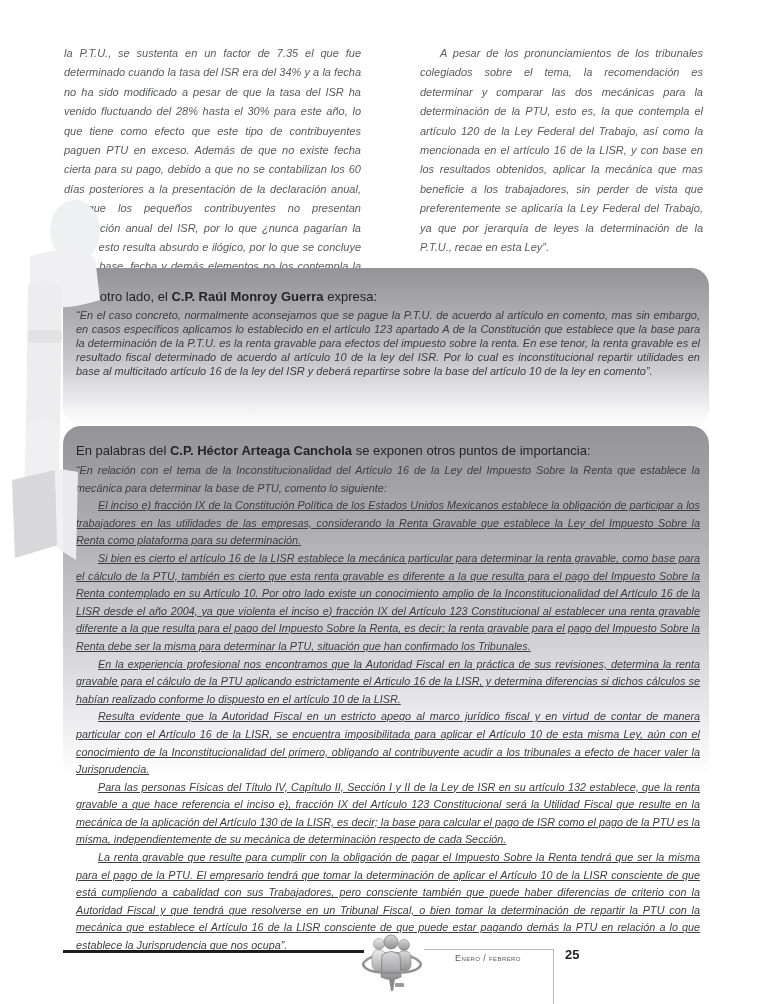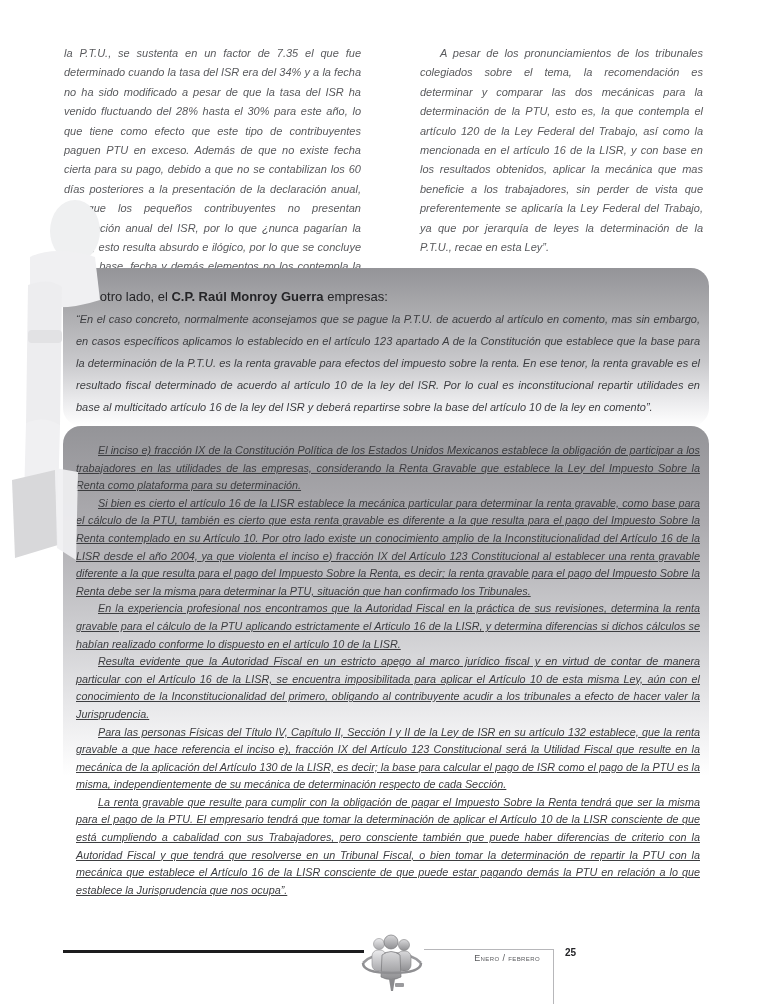--- a/index.html
+++ b/index.html
@@ -17,35 +17,35 @@
   
   .quote-box{position:absolute;left:63px;width:646px;box-sizing:border-box;
              border-radius:18px;}
   .box1{top:268px;height:158px;padding:20px 9px 0 13px;
         background:linear-gradient(180deg,#949498 0%,#a9a9ac 25%,#c9c9cc 60%,#ececee 85%,#ffffff 100%);}
   .box2{top:426px;height:514px;padding:16px 9px 0 13px;
         background:linear-gradient(180deg,#949498 0%,#abaaae 18%,#cbcbce 38%,#e9e9eb 55%,#ffffff 68%);}
   .quote-box h3{margin:0 0 3px 0;font-size:13px;font-weight:normal;color:#242427;line-height:17px;}
   .quote-box h3 strong{font-weight:bold;}
   .quote-box p{margin:0;font-style:italic;text-align:justify;color:#3c3d40;}
-  .box1 p{font-size:11px;line-height:22px;}
+  .box1 p{font-size:11px;line-height:14px;}
   .box2 p{font-size:10.8px;line-height:17.6px;}
   .box2 p.indent{text-indent:22px;text-decoration:underline;}
 
   
   .watermark{position:absolute;left:0;top:195px;z-index:3;pointer-events:none;}
 
   
   .black-line{position:absolute;left:63px;top:950px;width:301px;height:3px;background:#1c1c1e;}
   .gray-hline{position:absolute;left:424px;top:949px;width:129px;height:1px;background:#b7b7ba;}
   .gray-vline{position:absolute;left:553px;top:949px;width:1px;height:55px;background:#b7b7ba;}
   .logo{position:absolute;left:359px;top:933px;}
-  .issue{position:absolute;left:455px;top:953px;width:85px;text-align:right;
+  .issue{position:absolute;left:455px;top:953px;width:85px;text-align:left;
          font-variant:small-caps;font-size:9px;letter-spacing:.4px;color:#5a5b5e;}
-  .pagenum{position:absolute;left:565px;top:947px;font-size:10px;font-weight:bold;color:#242427;}
+  .pagenum{position:absolute;left:565px;top:947px;font-size:13px;font-weight:bold;color:#242427;}
 </style>
 </head>
 <body>
 
 <div class="page">
 
   <svg class="watermark" width="110" height="380" viewBox="0 0 110 380">
     <ellipse cx="75" cy="36" rx="25" ry="31" fill="#eff0f1"></ellipse>
     <path d="M30 62 Q55 50 95 62 L100 105 Q60 118 30 108 Z" fill="#f0f0f2"></path>
     <path d="M28 90 Q50 82 62 92 L60 230 Q42 240 26 230 Z" fill="#ededef"></path>
@@ -56,25 +56,27 @@
   </svg>
 
   <div class="col col-left">
     <p>la P.T.U., se sustenta en un factor de 7.35 el que fue determinado cuando la tasa del ISR era del 34% y a la fecha no ha sido modificado a pesar de que la tasa del ISR ha venido fluctuando del 28% hasta el 30% para este año, lo que tiene como efecto que este tipo de contribuyentes paguen PTU en exceso. Además de que no existe fecha cierta para su pago, debido a que no se contabilizan los 60 días posteriores a la presentación de la declaración anual, ya que los pequeños contribuyentes no presentan declaración anual del ISR, por lo que ¿nunca pagarían la PTU?, esto resulta absurdo e ilógico, por lo que se concluye que la base, fecha y demás elementos no los contempla la Ley del Impuesto Sobre la Renta, sino que están contemplados,</p>
   </div>
   <div class="col col-right">
     <p class="indent">A pesar de los pronunciamientos de los tribunales colegiados sobre el tema, la recomendación es determinar y comparar las dos mecánicas para la determinación de la PTU, esto es, la que contempla el artículo 120 de la Ley Federal del Trabajo, así como la mencionada en el artículo 16 de la LISR, y con base en los resultados obtenidos, aplicar la mecánica que mas beneficie a los trabajadores, sin perder de vista que preferentemente se aplicaría la Ley Federal del Trabajo, ya que por jerarquía de leyes la determinación de la P.T.U., recae en esta Ley”.</p>
   </div>
 
   <section class="quote-box box1">
-    <h3><span>Por otro lado, el </span><strong>C.P. Raúl Monroy Guerra</strong><span> empresas:</span></h3>
+    <h3><span>Por otro lado, el </span><strong>C.P. Raúl Monroy Guerra</strong><span> expresa:</span></h3>
     <p>“En el caso concreto, normalmente aconsejamos que se pague la P.T.U. de acuerdo al artículo en comento, mas sin embargo, en casos específicos aplicamos lo establecido en el artículo 123 apartado A de la Constitución que establece que la base para la determinación de la P.T.U. es la renta gravable para efectos del impuesto sobre la renta. En ese tenor, la renta gravable es el resultado fiscal determinado de acuerdo al artículo 10 de la ley del ISR. Por lo cual es inconstitucional repartir utilidades en base al multicitado artículo 16 de la ley del ISR y deberá repartirse sobre la base del artículo 10 de la ley en comento”.</p>
   </section>
 
   <section class="quote-box box2">
+    <h3><span>En palabras del </span><strong>C.P. Héctor Arteaga Canchola</strong><span> se exponen otros puntos de importancia:</span></h3>
+    <p>“En relación con el tema de la Inconstitucionalidad del Artículo 16 de la Ley del Impuesto Sobre la Renta que establece la mecánica para determinar la base de PTU, comento lo siguiente:</p>
     <p class="indent">El inciso e) fracción IX de la Constitución Política de los Estados Unidos Mexicanos establece la obligación de participar a los trabajadores en las utilidades de las empresas, considerando la Renta Gravable que establece la Ley del Impuesto Sobre la Renta como plataforma para su determinación.</p>
     <p class="indent">Si bien es cierto el artículo 16 de la LISR establece la mecánica particular para determinar la renta gravable, como base para el cálculo de la PTU, también es cierto que esta renta gravable es diferente a la que resulta para el pago del Impuesto Sobre la Renta contemplado en su Artículo 10. Por otro lado existe un conocimiento amplio de la Inconstitucionalidad del Artículo 16 de la LISR desde el año 2004, ya que violenta el inciso e) fracción IX del Artículo 123 Constitucional al establecer una renta gravable diferente a la que resulta para el pago del Impuesto Sobre la Renta, es decir; la renta gravable para el pago del Impuesto Sobre la Renta debe ser la misma para determinar la PTU, situación que han confirmado los Tribunales.</p>
     <p class="indent">En la experiencia profesional nos encontramos que la Autoridad Fiscal en la práctica de sus revisiones, determina la renta gravable para el cálculo de la PTU aplicando estrictamente el Articulo 16 de la LISR, y determina diferencias si dichos cálculos se habían realizado conforme lo dispuesto en el artículo 10 de la LISR.</p>
     <p class="indent">Resulta evidente que la Autoridad Fiscal en un estricto apego al marco jurídico fiscal y en virtud de contar de manera particular con el Artículo 16 de la LISR, se encuentra imposibilitada para aplicar el Artículo 10 de esta misma Ley, aún con el conocimiento de la Inconstitucionalidad del primero, obligando al contribuyente acudir a los tribunales a efecto de hacer valer la Jurisprudencia.</p>
     <p class="indent">Para las personas Físicas del Título IV, Capítulo II, Sección I y II de la Ley de ISR en su artículo 132 establece, que la renta gravable a que hace referencia el inciso e), fracción IX del Artículo 123 Constitucional será la Utilidad Fiscal que resulte en la mecánica de la aplicación del Artículo 130 de la LISR, es decir; la base para calcular el pago de ISR como el pago de la PTU es la misma, independientemente de su mecánica de determinación respecto de cada Sección.</p>
     <p class="indent">La renta gravable que resulte para cumplir con la obligación de pagar el Impuesto Sobre la Renta tendrá que ser la misma para el pago de la PTU. El empresario tendrá que tomar la determinación de aplicar el Artículo 10 de la LISR consciente de que está cumpliendo a cabalidad con sus Trabajadores, pero consciente también que puede haber diferencias de criterio con la Autoridad Fiscal y que tendrá que resolverse en un Tribunal Fiscal, o bien tomar la determinación de repartir la PTU con la mecánica que establece el Artículo 16 de la LISR consciente de que puede estar pagando demás la PTU en relación a lo que establece la Jurisprudencia que nos ocupa”.</p>
   </section>
 
   <div class="black-line"></div>
   <div class="gray-hline"></div>

